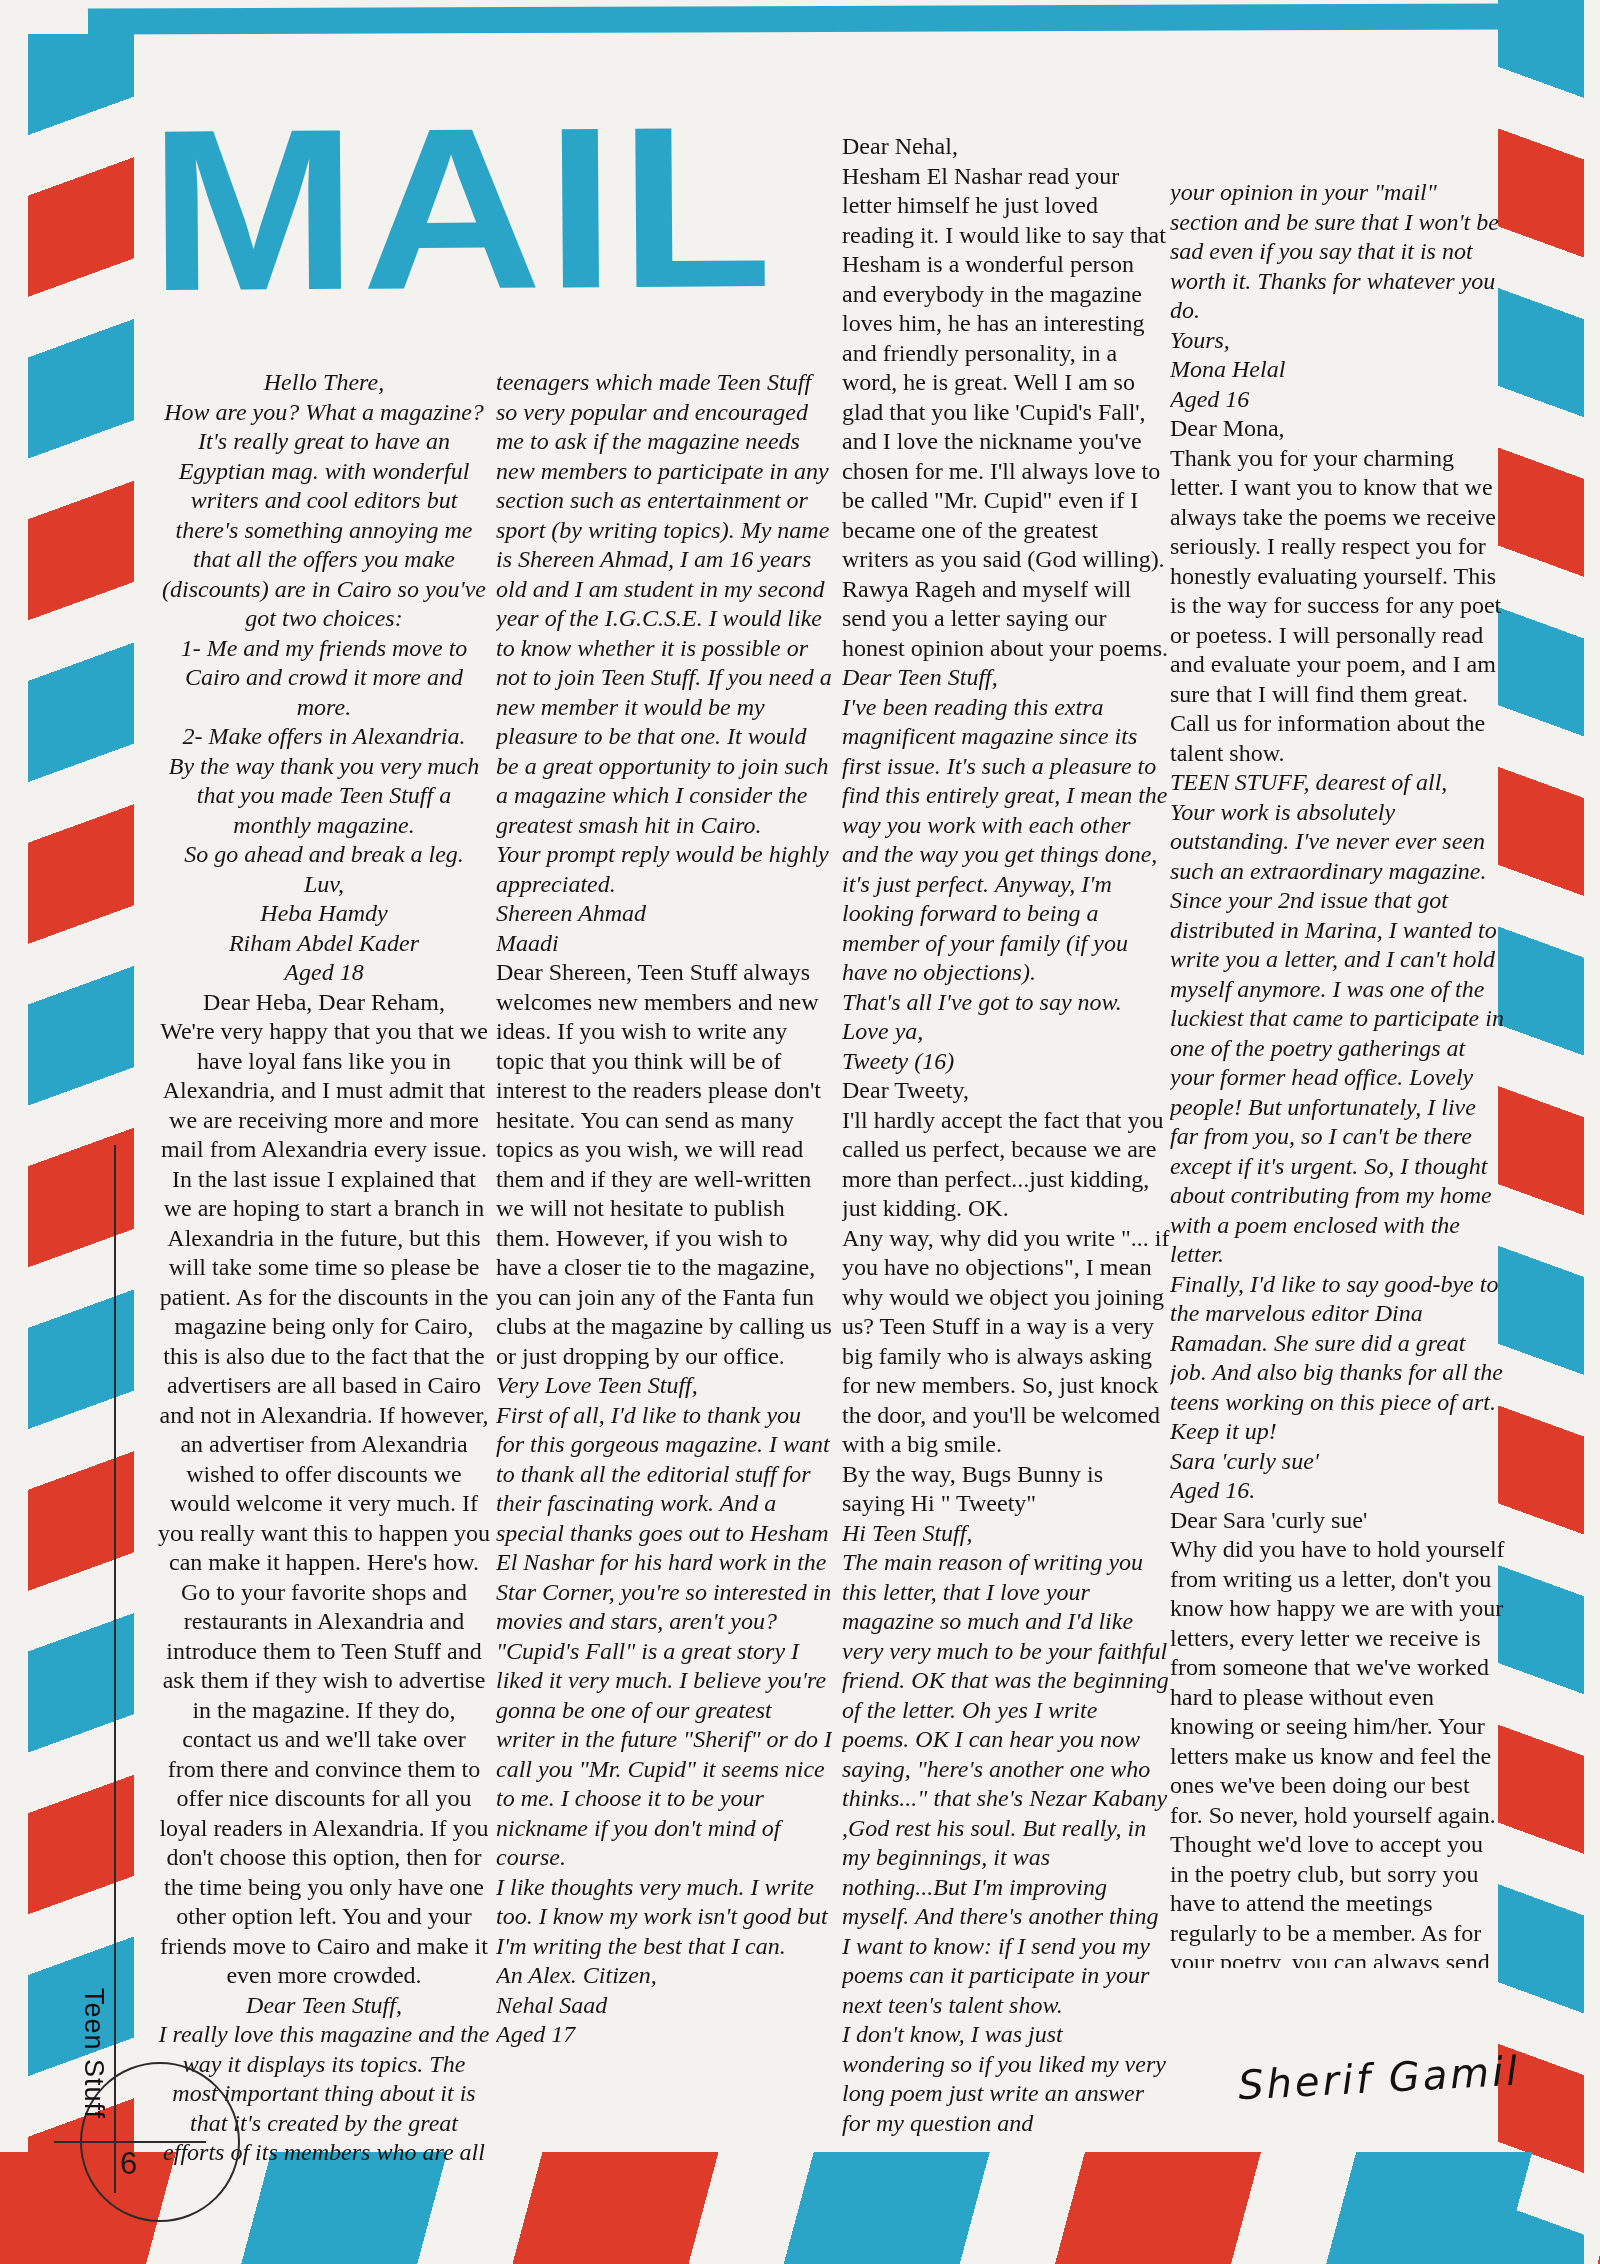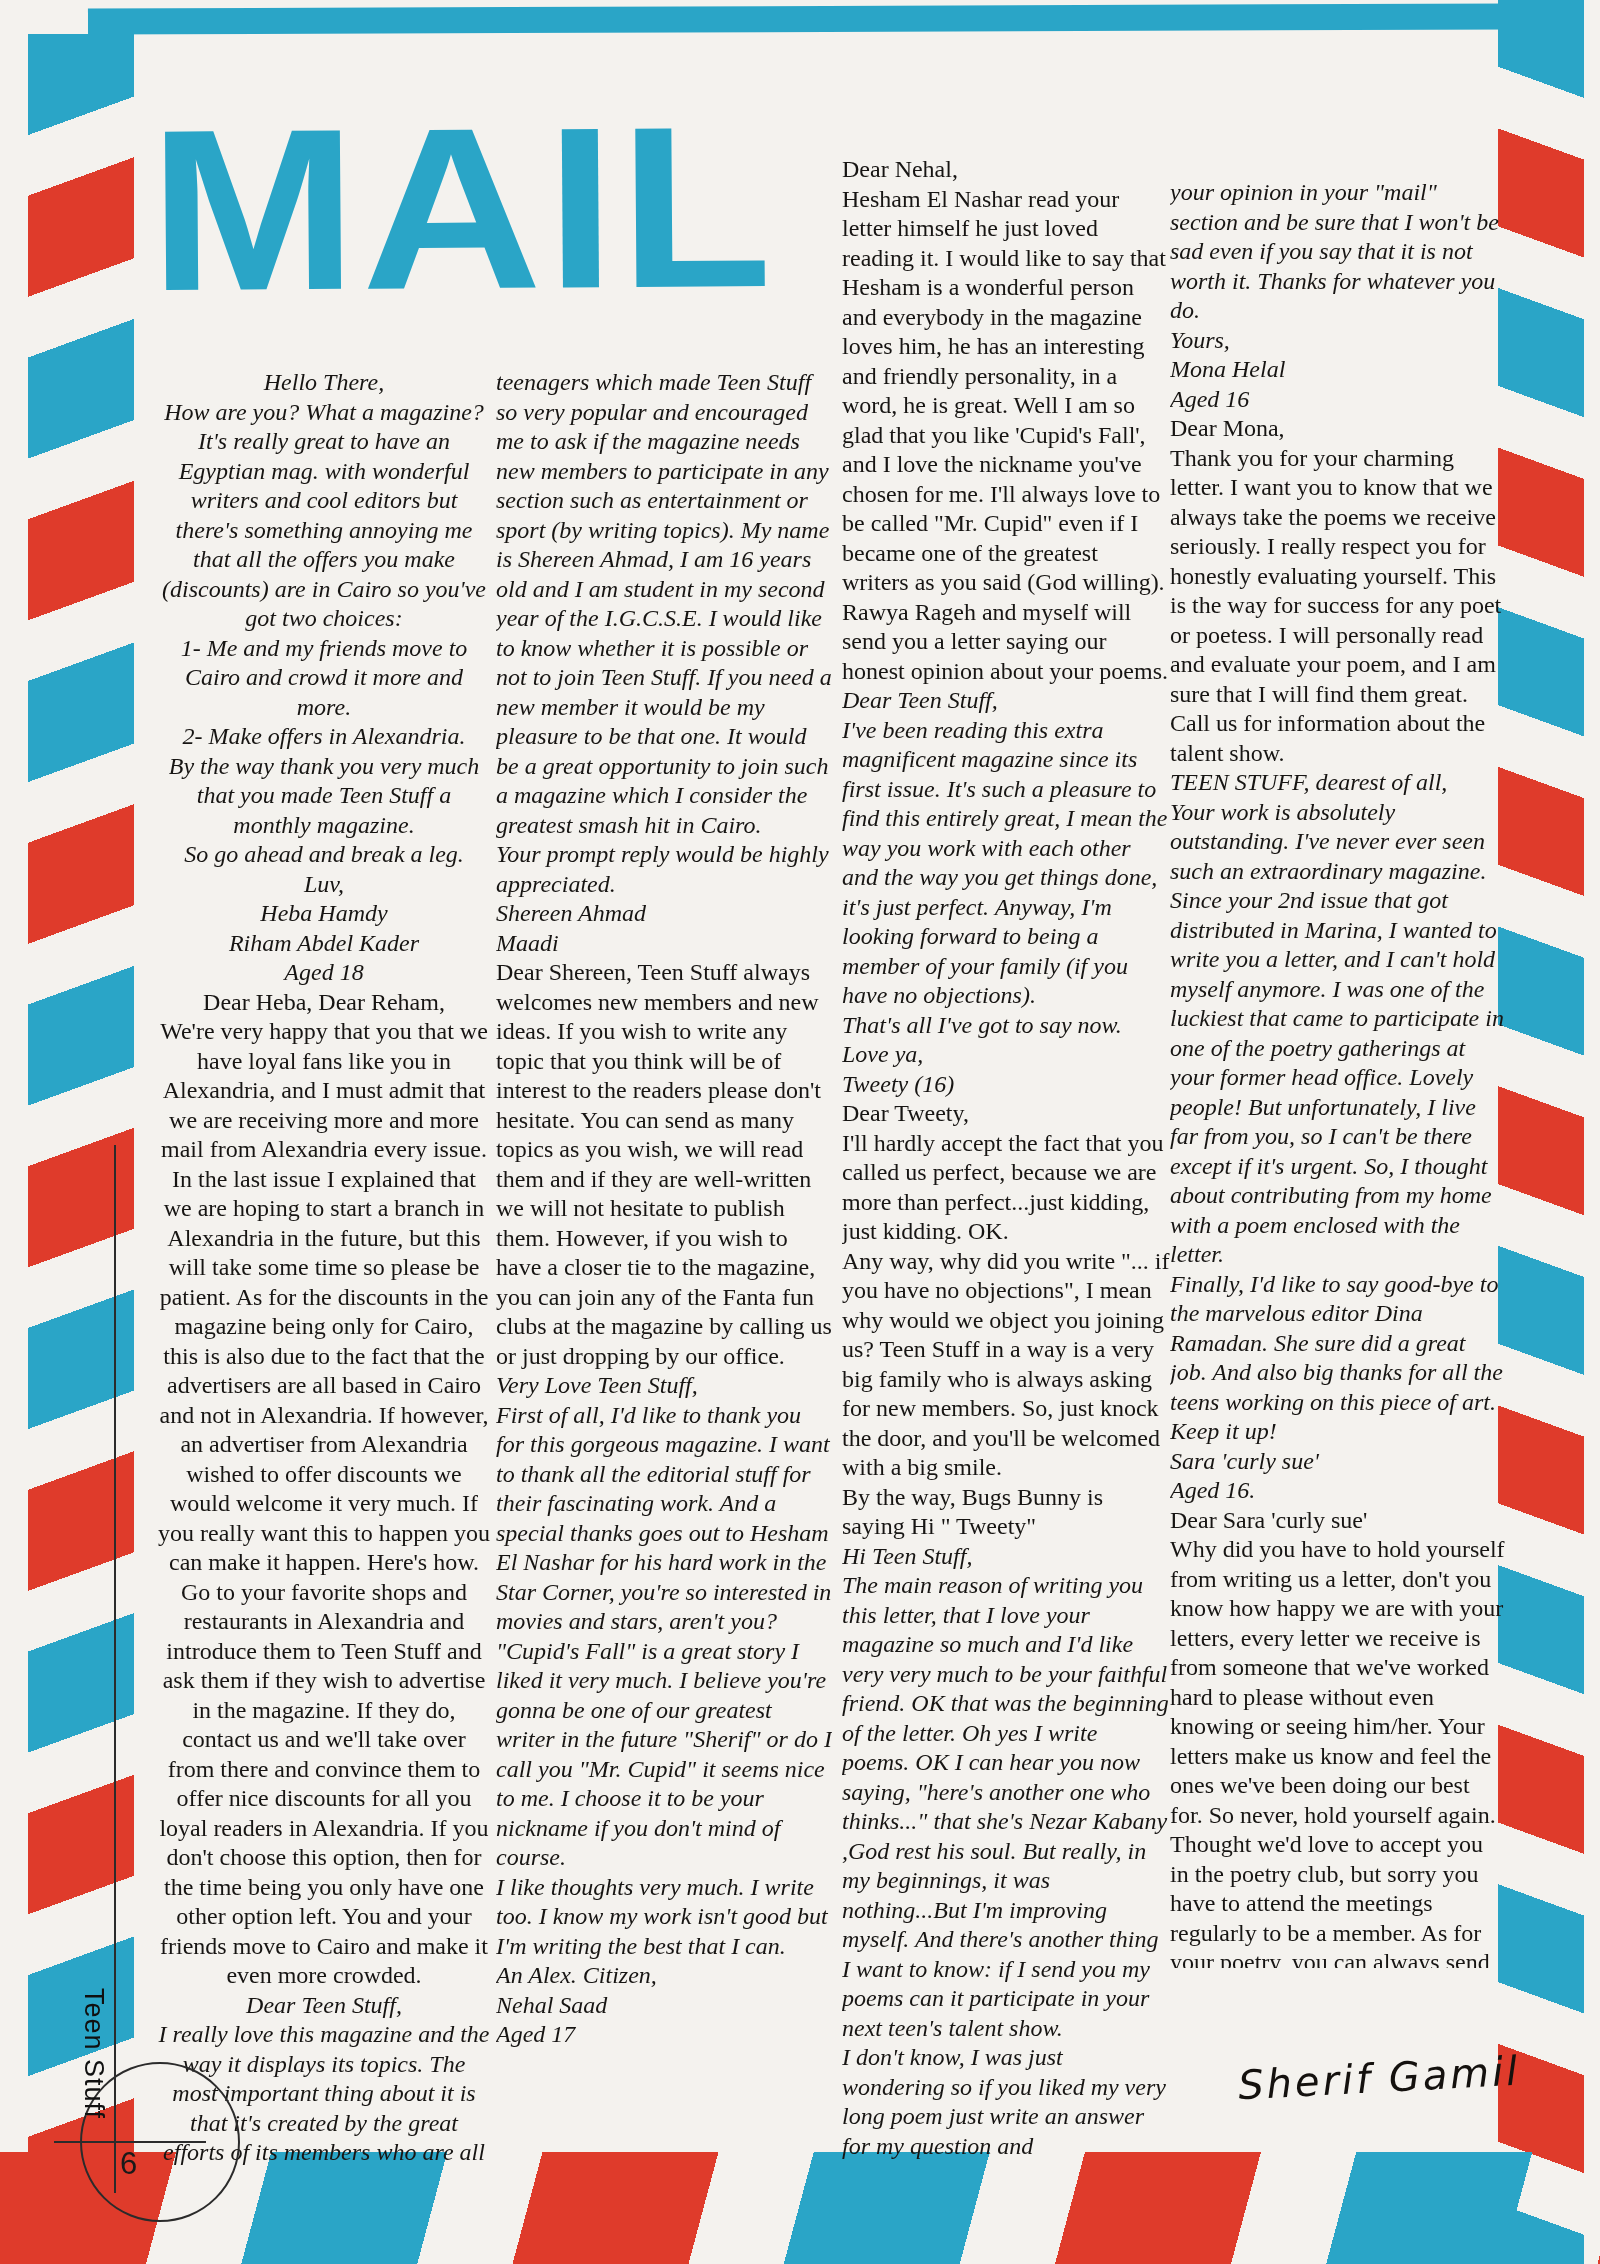--- a/index.html
+++ b/index.html
@@ -45,21 +45,21 @@
     transform-origin:left top;
   }
   
   .col{
     position:absolute;
     font-size:24px;line-height:29.5px;
     overflow:hidden;
   }
   #col0{left:158px;top:368px;width:332px;height:1800px;text-align:center;}
   #col1{left:496px;top:368px;width:336px;height:1810px;}
-  #col2{left:842px;top:155px;width:328px;height:2045px;}
+  #col2{left:842px;top:132px;width:328px;height:2045px;}
   #col3{left:1170px;top:178px;width:336px;height:1790px;}
   .block{white-space:pre-line;}
   .block.italic{font-style:italic;}
   .block.roman{font-style:normal;}
   .block.gap{}
   
   .signature{
     position:absolute;left:1238px;top:2055px;
     font-family:"DejaVu Sans", sans-serif;
     font-style:italic;font-size:40px;color:#14110e;

